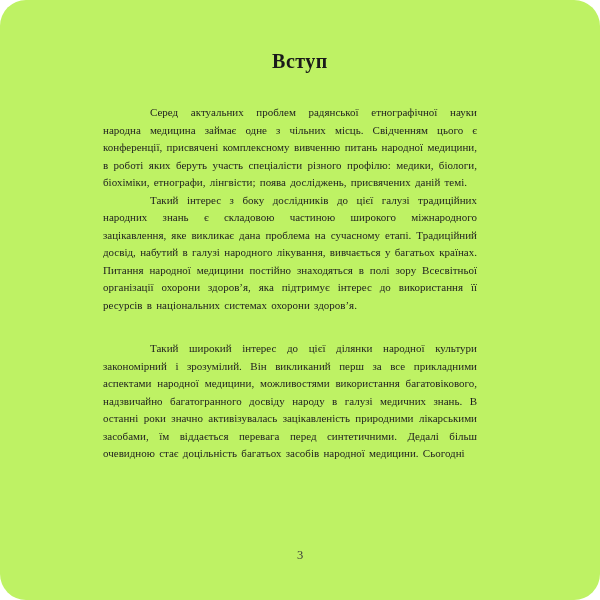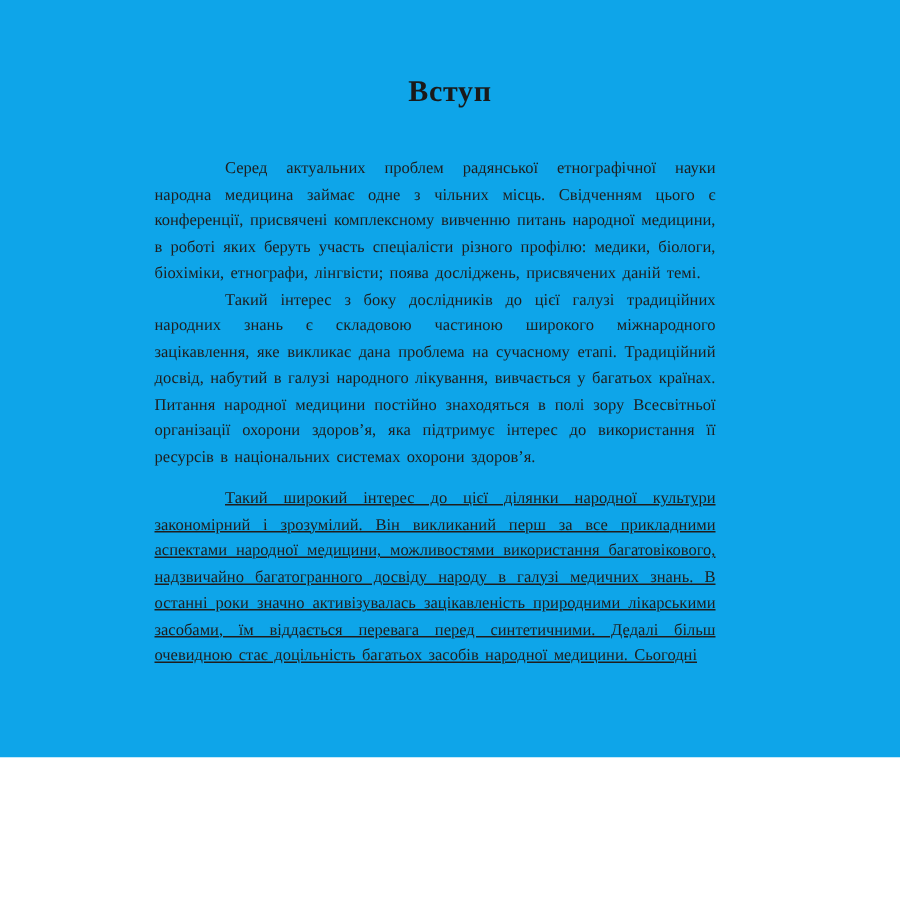--- a/index.html
+++ b/index.html
@@ -3,25 +3,26 @@
 <meta charset="utf-8">
 <style>
   html, body {
     margin: 0;
     padding: 0;
     background: #ffffff;
   }
   .page {
     position: relative;
     width: 600px;
-    height: 505px;
-    background: #0ea5e9;
+    height: 600px;
+    background: #bef264;
     font-family: "Liberation Serif", serif;
     color: #1e1e1e;
     overflow: hidden;
+    border-radius: 26px;
   }
   .page-title {
     position: absolute;
     top: 50px;
     left: 0;
     right: 0;
     margin: 0;
     text-align: center;
     font-size: 20px;
     font-weight: bold;
@@ -37,22 +38,21 @@
     font-size: 11px;
     line-height: 17.5px;
     word-spacing: 1.5px;
   }
   .page-body p {
     margin: 0;
     padding: 0;
     text-indent: 47px;
   }
   .page-body p.section-gap {
-    margin-top: 10px;
-    text-decoration: underline;
+    margin-top: 26px;
   }
   .page-number {
     position: absolute;
     top: 548px;
     left: 0;
     right: 0;
     text-align: center;
     font-size: 12.5px;
     color: #3a3a3a;
   }

